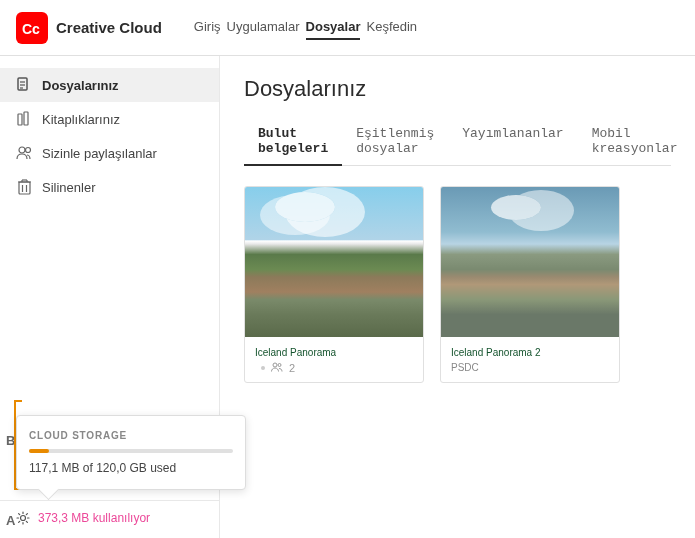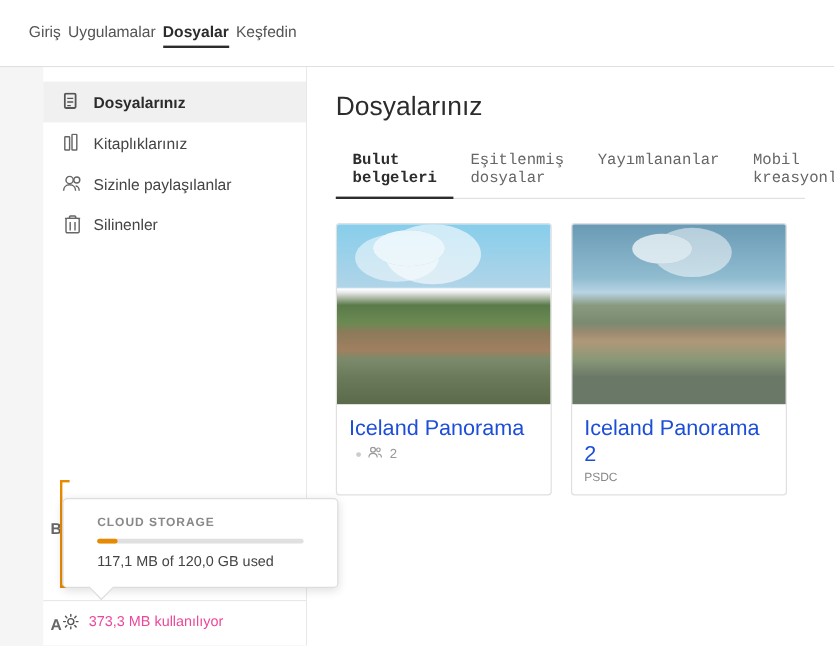--- a/index.html
+++ b/index.html
@@ -50,21 +50,20 @@
     .nav-link.active {
       color: #2c2c2c;
       font-weight: 600;
       border-bottom: 2px solid #2c2c2c;
     }
 
     
     .main-layout {
       display: flex;
       height: calc(538px - 56px);
-      margin-left: 36px;
     }
 
     
     .sidebar {
       width: 220px;
       background: #fff;
       border-right: 1px solid #e8e8e8;
       padding: 12px 0;
       display: flex;
       flex-direction: column;
@@ -114,21 +113,21 @@
     }
 
     
     .storage-popup {
       position: absolute;
       bottom: 48px;
       left: 16px;
       background: #fff;
       border: 1px solid #ddd;
       border-radius: 4px;
-      padding: 14px 28px;
+      padding: 14px 12px;
       width: 230px;
       box-shadow: 0 2px 8px rgba(0,0,0,0.12);
       z-index: 10;
     }
     .storage-popup::after {
       content: '';
       position: absolute;
       bottom: -8px;
       left: 24px;
       width: 14px;
@@ -263,22 +262,22 @@
       top: 8px; left: 50px;
       width: 50px; height: 25px;
       background: rgba(255,255,255,0.7);
       border-radius: 50%;
       box-shadow: 25px 3px 0 8px rgba(255,255,255,0.5);
     }
     .file-info {
       padding: 10px 10px 8px;
     }
     .file-name {
-      font-size: 18px;
-      color: #1d4ed8;
+      font-size: 10px;
+      color: #14532d;
       margin-bottom: 4px;
     }
     .file-meta {
       font-size: 11px;
       color: #999;
       display: flex;
       align-items: center;
       gap: 6px;
     }
     .meta-dot {
@@ -289,20 +288,28 @@
     }
     .file-type-badge {
       font-size: 10px;
       color: #888;
     }
   </style>
 </head>
 <body>
 
 <div class="top-nav">
+  <div class="nav-logo">
+
+    <svg class="logo-icon" viewBox="0 0 32 32" xmlns="http://www.w3.org/2000/svg">
+      <rect width="32" height="32" rx="6" fill="#FF0000"></rect>
+      <text x="6" y="22" font-size="14" font-weight="bold" fill="white" font-family="Arial">Cc</text>
+    </svg>
+    <span class="nav-brand">Creative Cloud</span>
+  </div>
   <div class="nav-links">
     <span class="nav-link">Giriş</span>
     <span class="nav-link">Uygulamalar</span>
     <span class="nav-link active">Dosyalar</span>
     <span class="nav-link">Keşfedin</span>
   </div>
 </div>
 
 <div class="main-layout">
 

